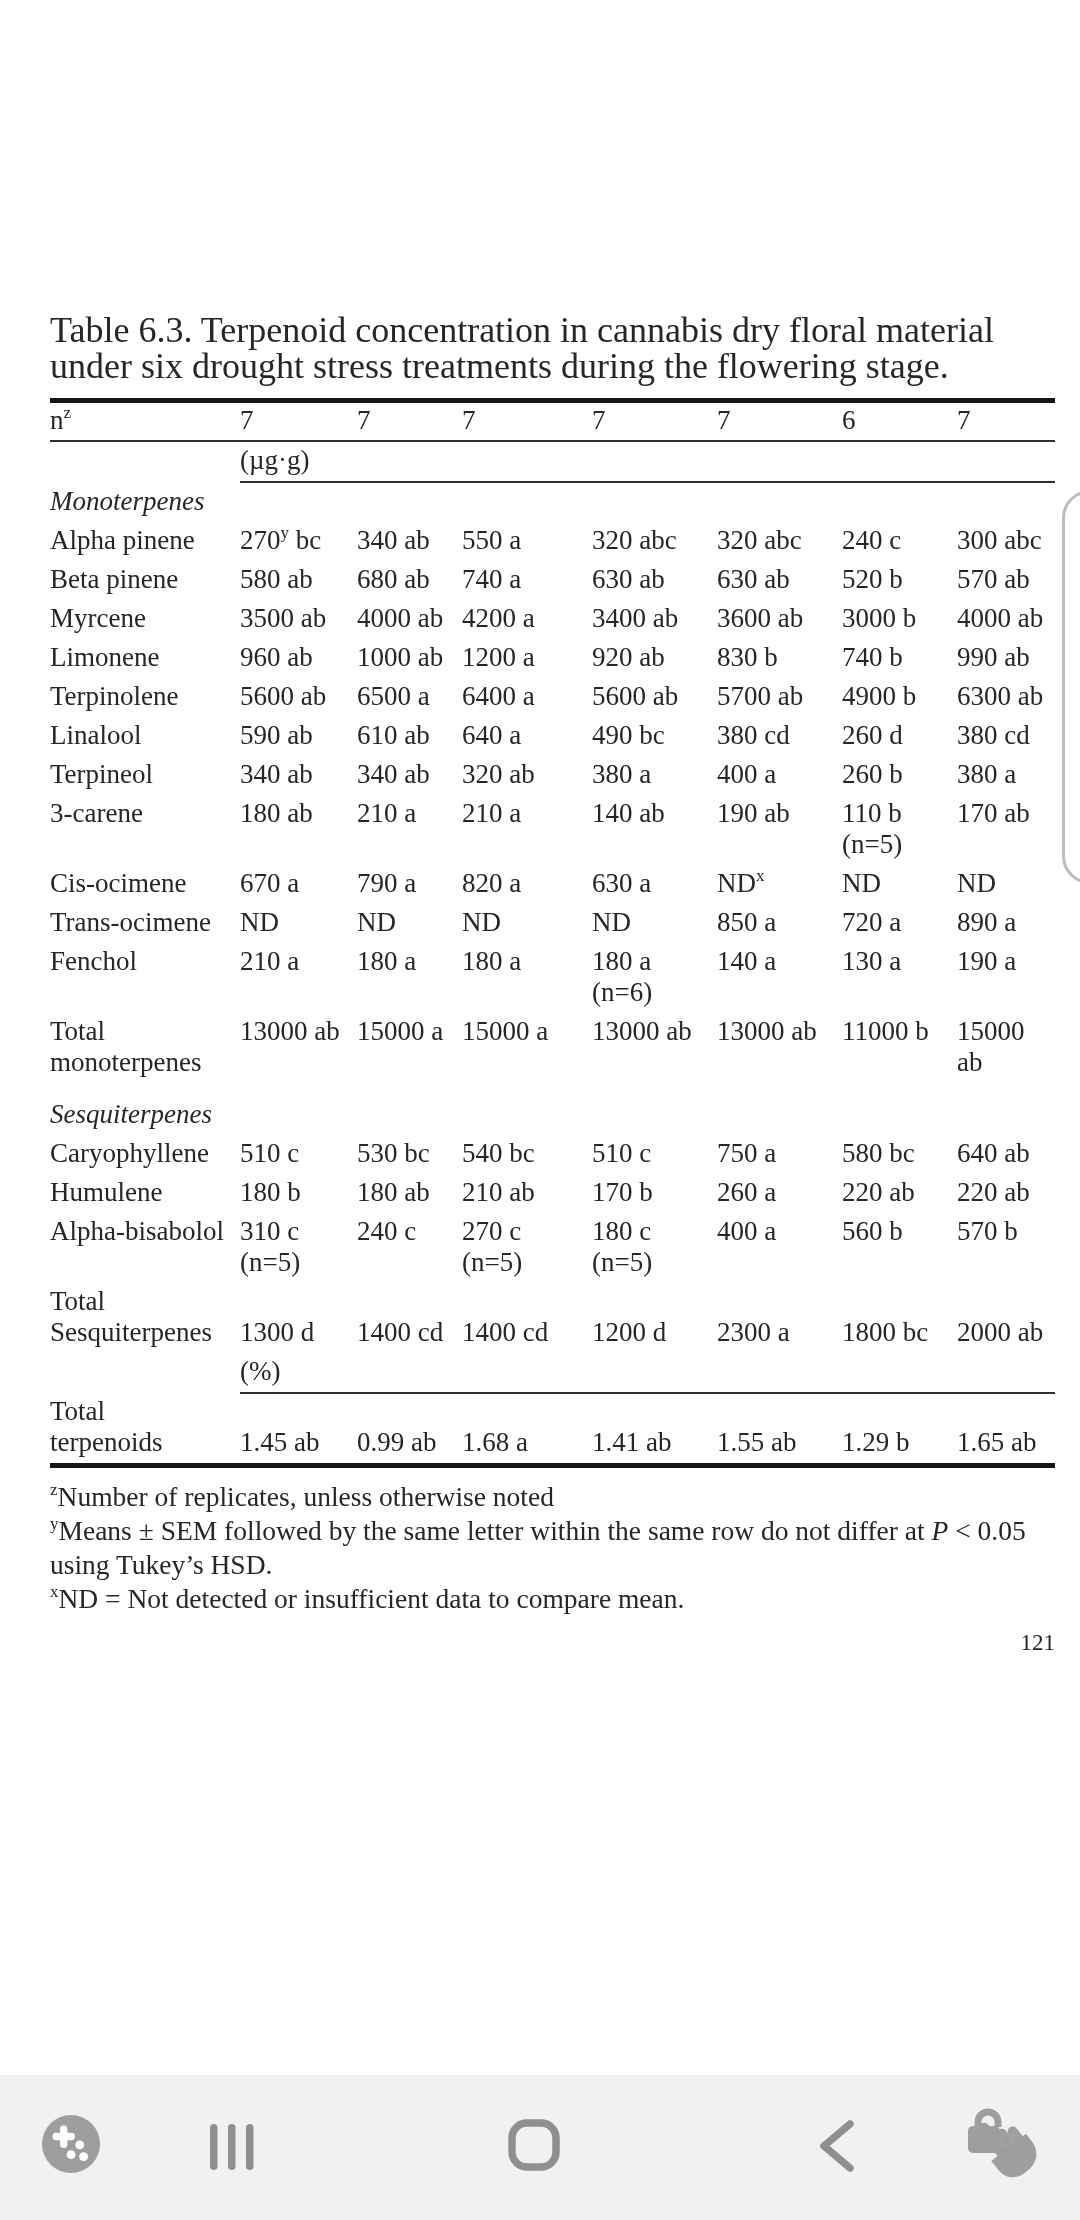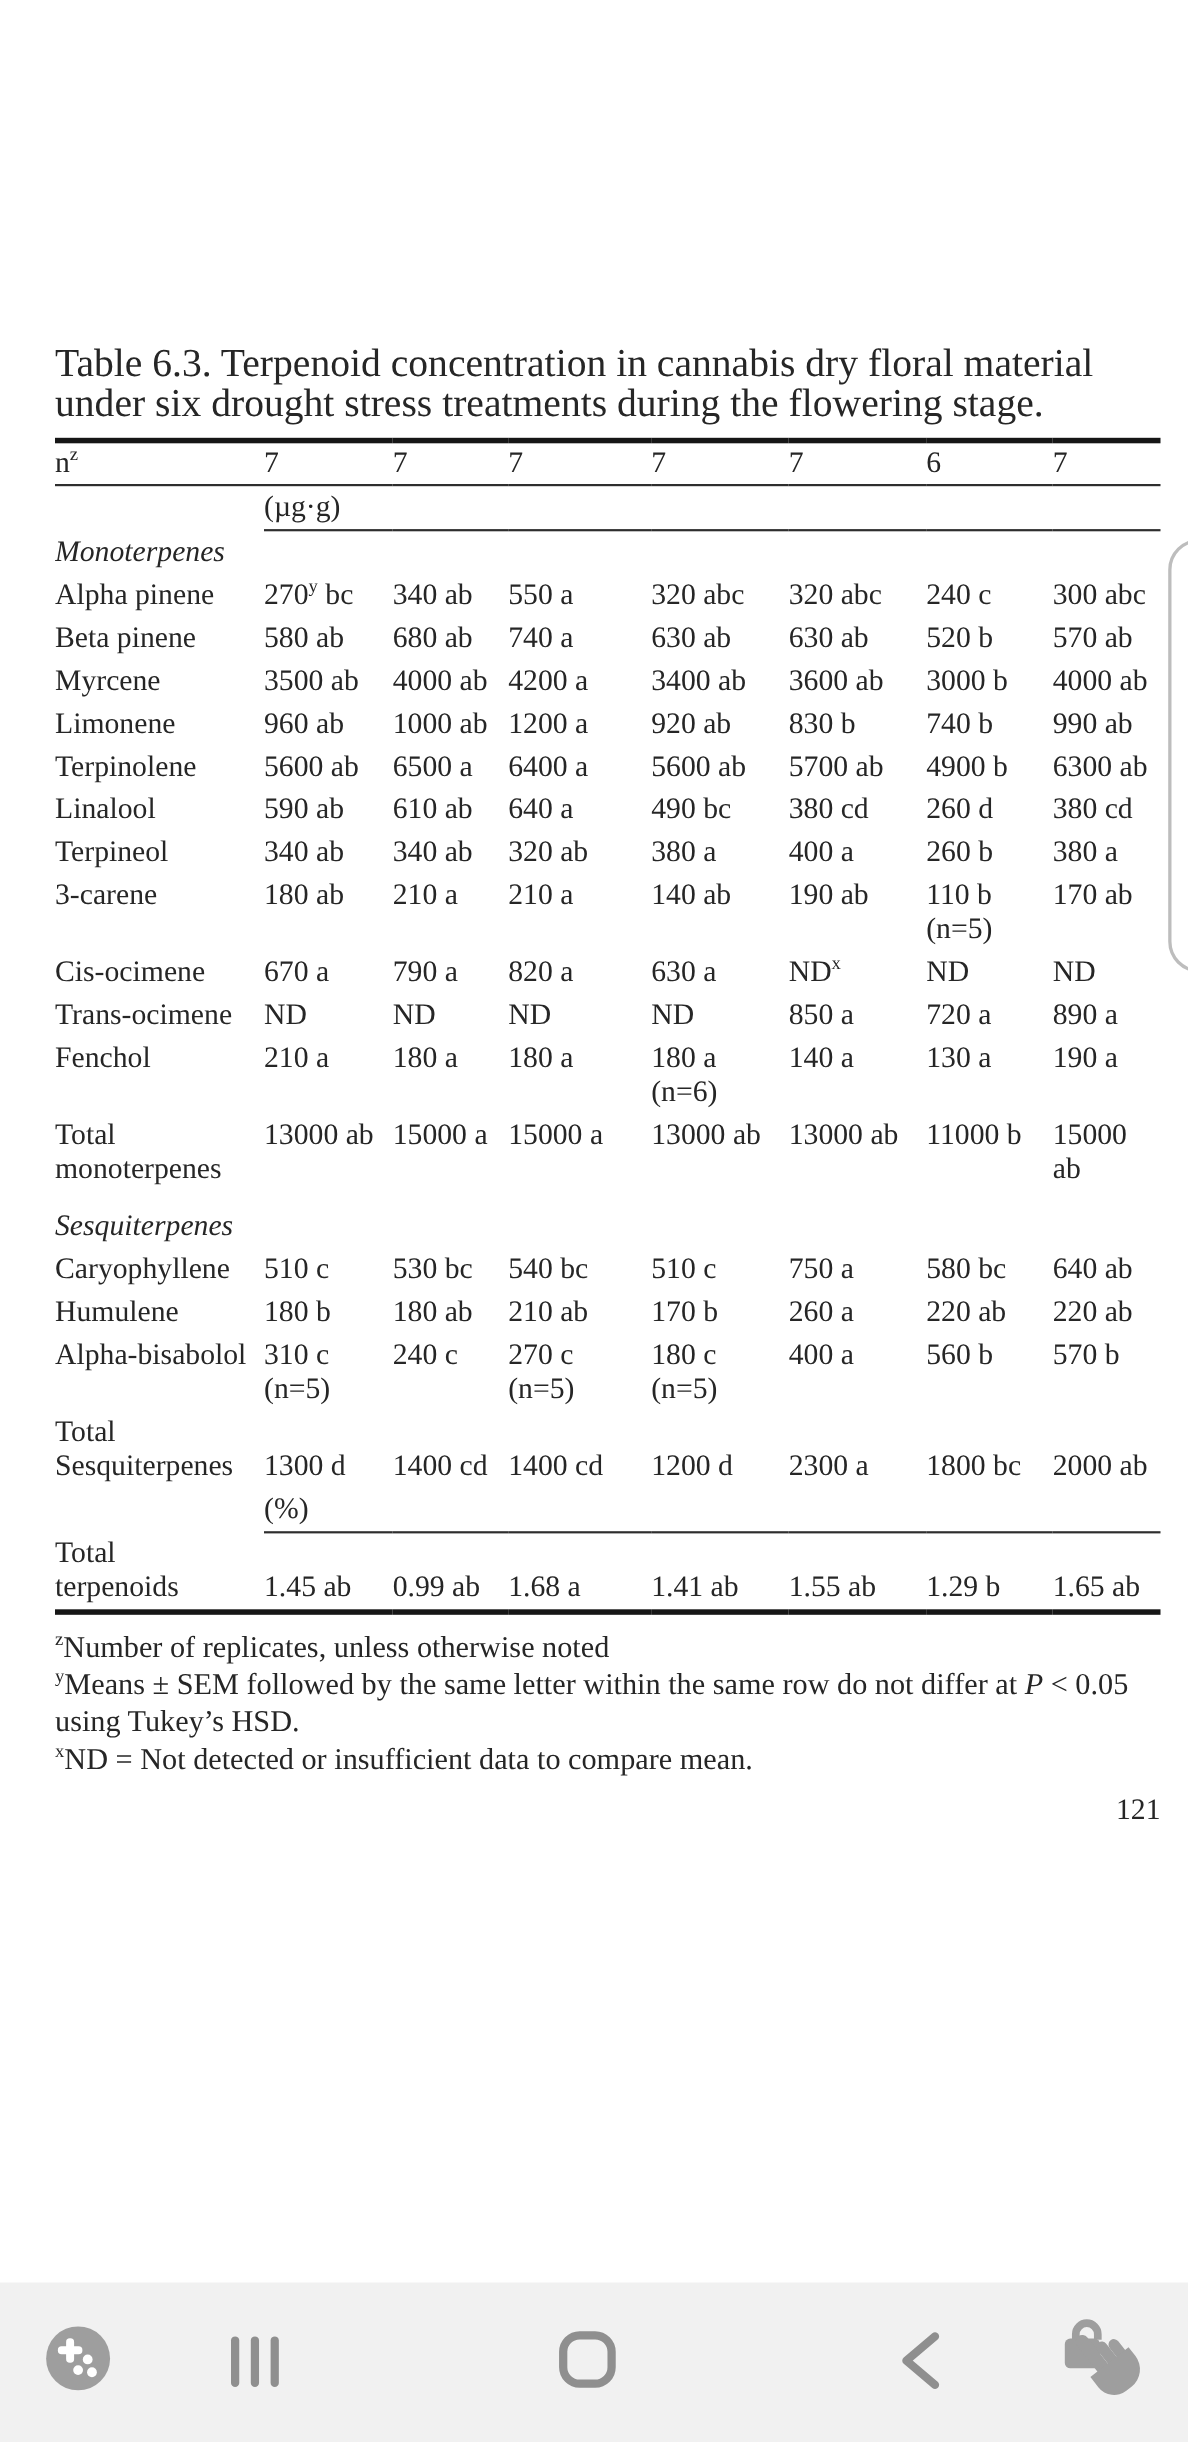--- a/index.html
+++ b/index.html
@@ -27,21 +27,21 @@
   td.col-head{padding:4px 0 6px 0;}
   tr.n-row td{padding:2px 0 4px 0;margin-left:36px;}
   td.unit{text-align:center;padding:4px 0 5px 0;}
   td.unit-pct{text-align:center;padding:20px 0 5px 0;}
   td.section{font-style:italic;padding:7px 0 5px 0;}
   tr.gap td{padding-top:16px;}
   tr.vbottom td{vertical-align:bottom;}
   sup{font-size:17px;line-height:0;position:relative;top:-1px;}
   .footnotes{margin-top:12px;font-size:27.5px;line-height:34px;}
   .footnotes p{margin:0;}
-  .page-num{margin-top:14px;text-align:right;font-size:27px;}
+  .page-num{margin-top:14px;text-align:right;font-size:23px;}
   
   .scroll-handle{
     position:absolute;left:1062px;top:490px;width:60px;height:388px;
     border:3px solid #bdbdbd;border-radius:28px;background:transparent;
   }
   
   .navbar{
     position:absolute;left:0;top:2075px;width:1080px;height:145px;
     background:#f1f1f1;
   }

